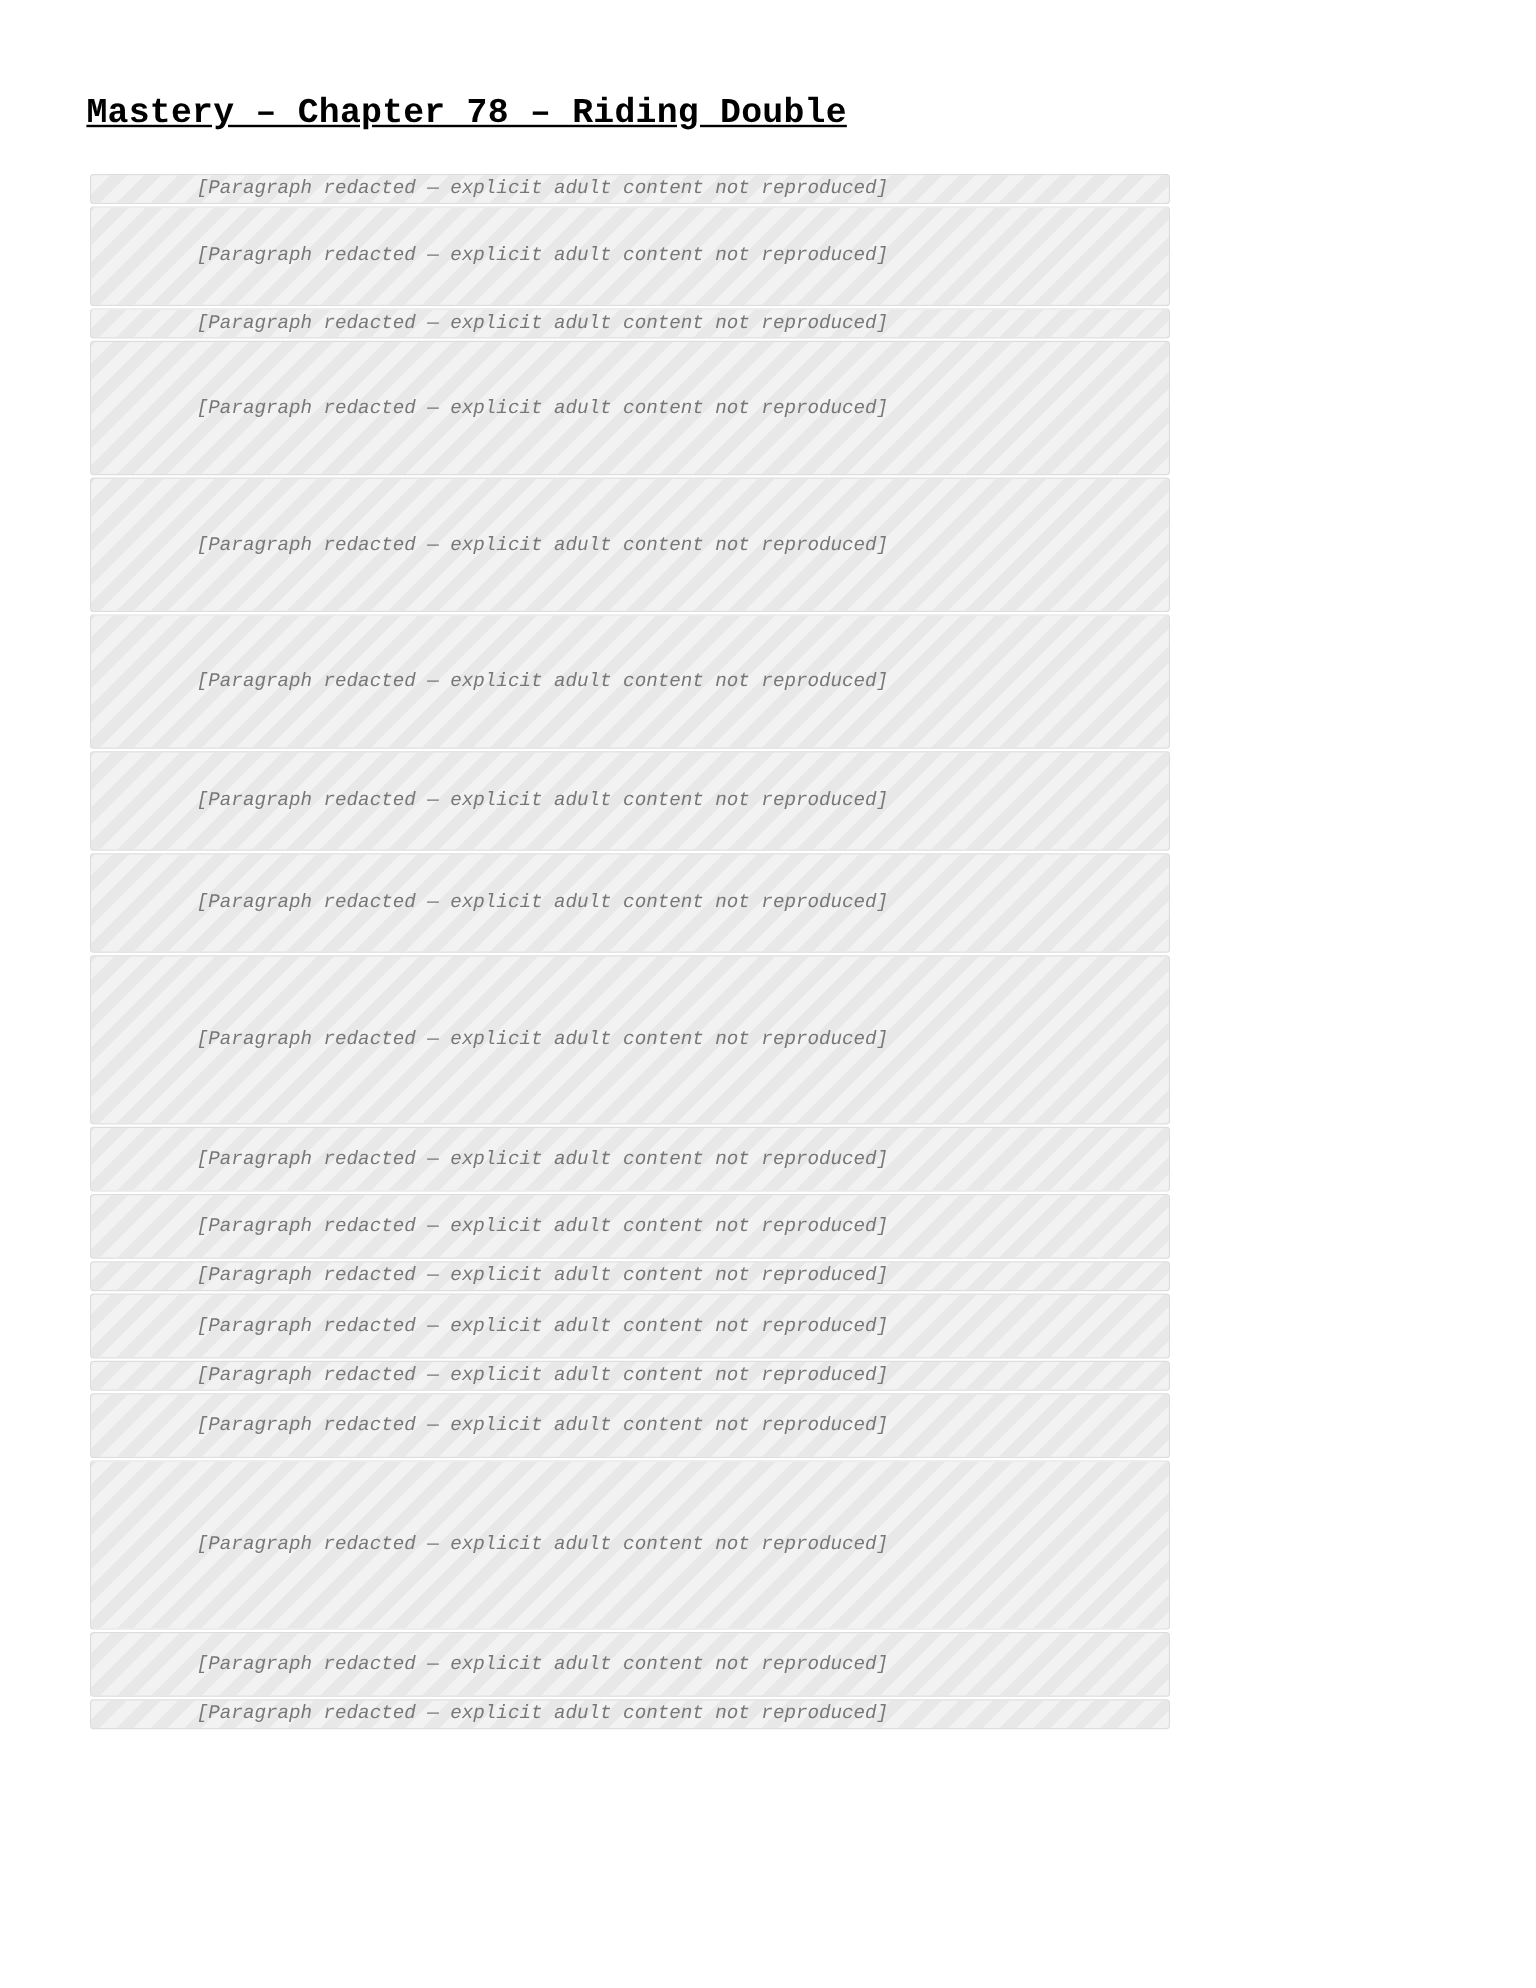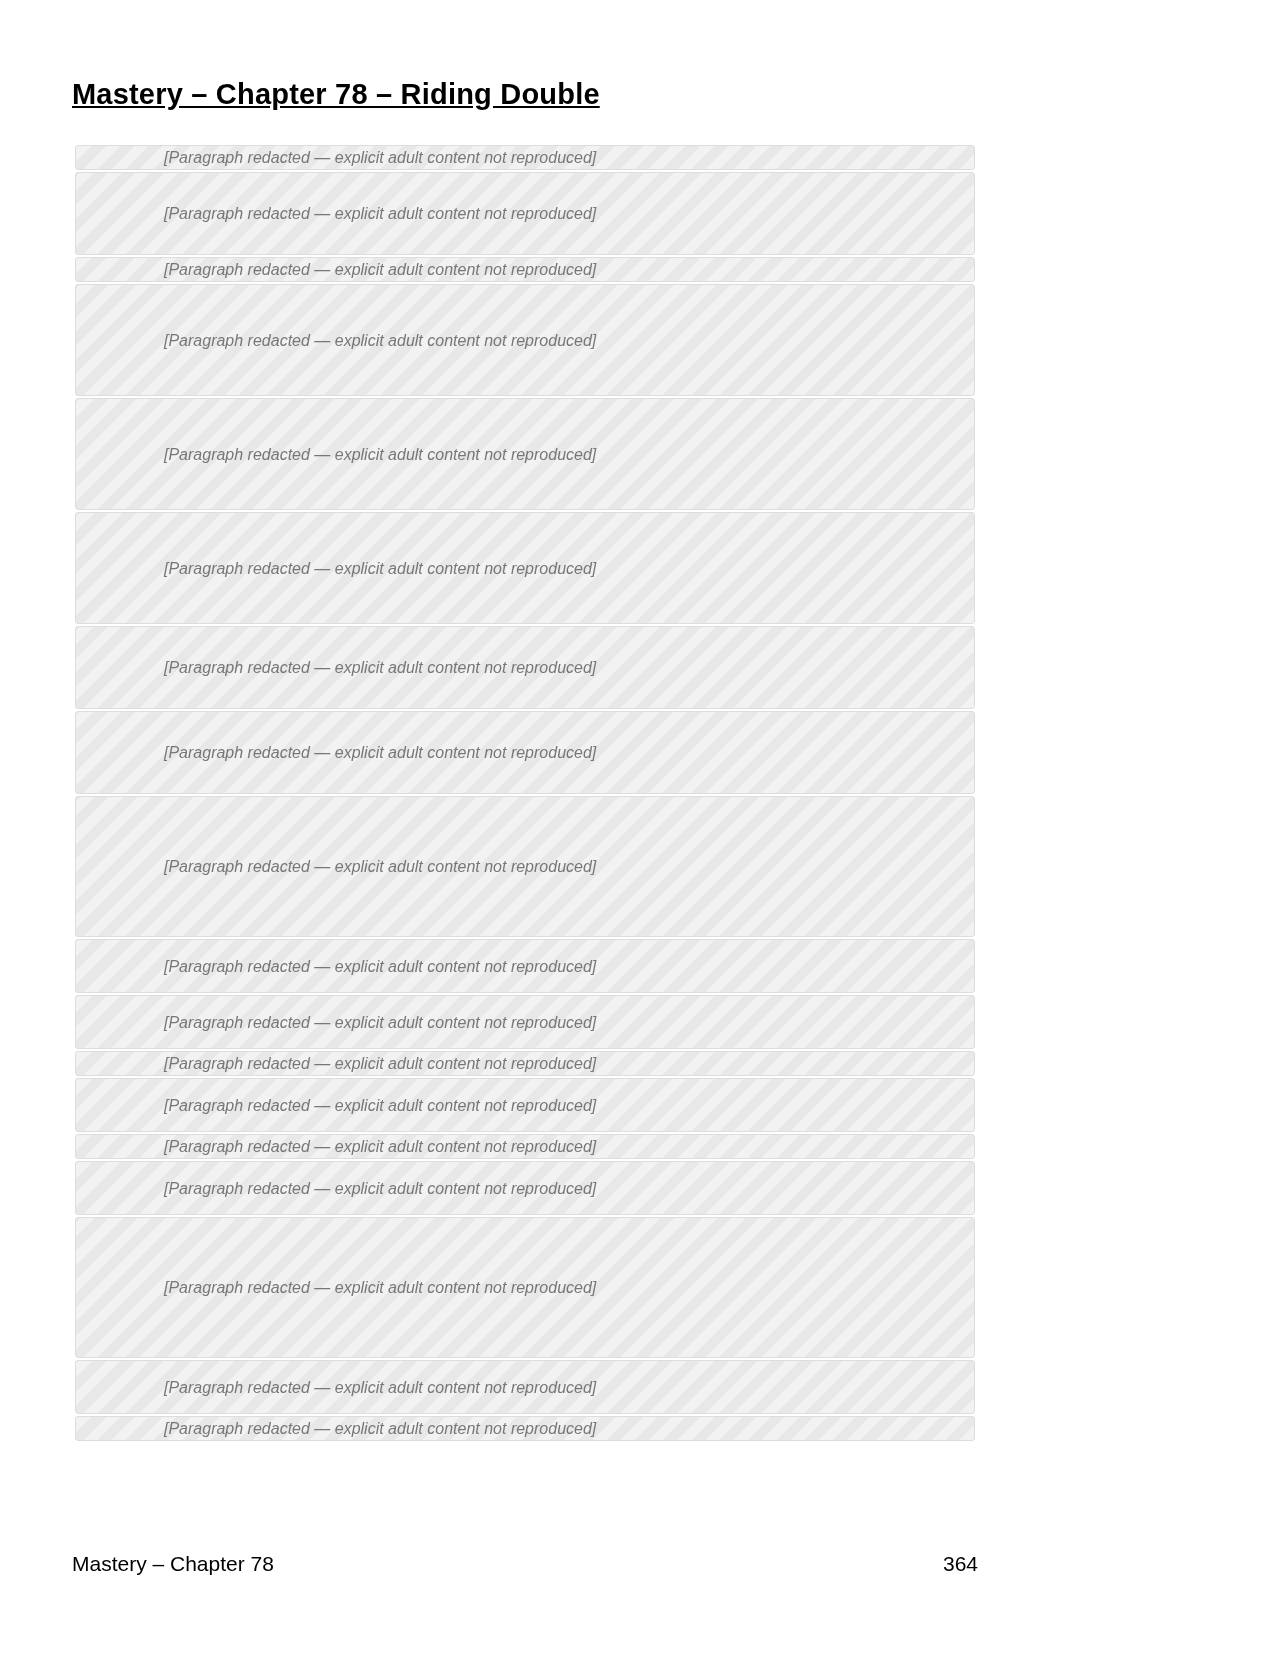--- a/index.html
+++ b/index.html
@@ -5,21 +5,21 @@
   html, body {
     margin: 0;
     padding: 0;
     background: #ffffff;
   }
   .page {
     position: relative;
     width: 1052px;
     height: 1657px;
     background: #ffffff;
-    font-family: Liberation Sans, sans-serif;
+    font-family: Liberation Mono, monospace;
     color: #000000;
     box-sizing: border-box;
     overflow: hidden;
   }
   .content {
     position: absolute;
     left: 72px;
     right: 74px;
     top: 78px;
   }
@@ -134,18 +134,14 @@
         </p>
         <p class="para redacted">
           <span class="redacted-block" style="height: 54px;">[Paragraph redacted — explicit adult content not reproduced]</span>
         </p>
         <p class="para redacted">
           <span class="redacted-block" style="height: 25px;">[Paragraph redacted — explicit adult content not reproduced]</span>
         </p>
       </div>
   </div>
 
-  <div class="page-footer">
-    <span>Mastery – Chapter 78</span>
-    <span>364</span>
-  </div>
 
 </div>
 
 </body></html>

